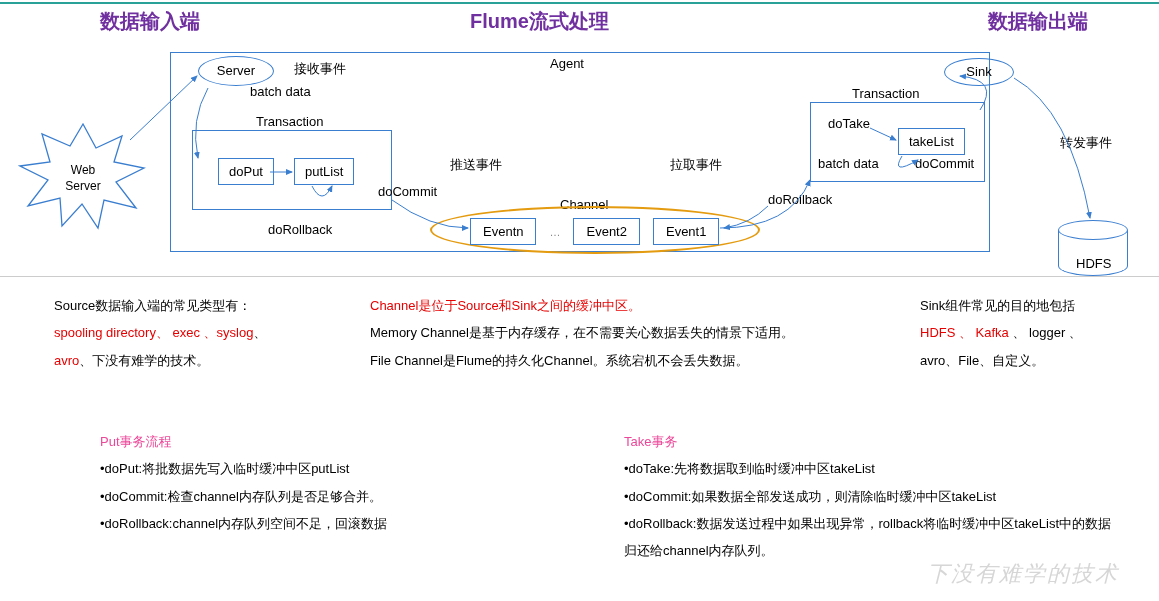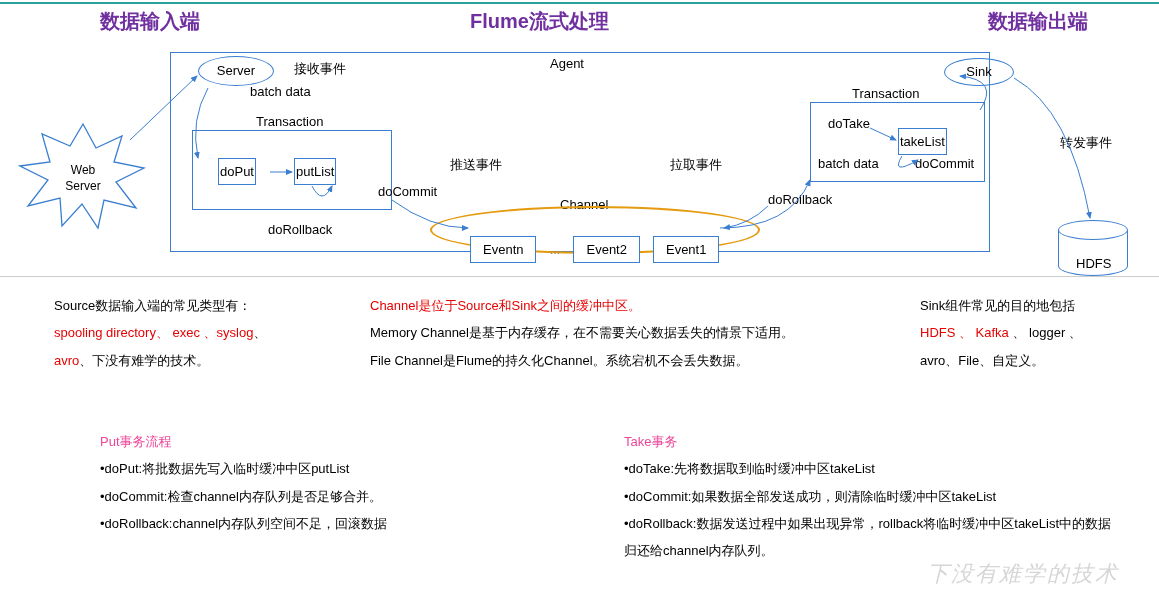--- a/index.html
+++ b/index.html
@@ -16,28 +16,28 @@
     .watermark { position: absolute; bottom: 12px; right: 40px; color: rgba(120,120,120,.3); font-size: 22px; font-style: italic; letter-spacing: 2px;}
     .header-title { position: absolute; font-weight: bold; font-size: 20px; color: #7030a0; }
     .hleft { top: 8px; left: 100px; }
     .hcenter { top: 8px; left: 470px; }
     .hright { top: 8px; left: 988px; }
     .agent-frame { position: absolute; top: 52px; left: 170px; width: 820px; height: 200px; border: 1px solid #3a7ed0; }
     .ellipse { position: absolute; border: 1.5px solid #3a7ed0; border-radius: 50%; text-align: center; }
     .source-ellipse { top: 56px; left: 198px; width: 76px; height: 30px; line-height: 28px; }
     .sink-ellipse { top: 58px; left: 944px; width: 70px; height: 28px; line-height: 26px; }
     .channel-ellipse { position: absolute; top: 206px; left: 430px; width: 330px; height: 48px; border: 2px solid #e49b0f; border-radius: 50%; }
-    .event-row { position: absolute; top: 218px; left: 470px; display: flex; gap: 13px; align-items: center; margin-top: 18px; }
+    .event-row { position: absolute; top: 218px; left: 470px; display: flex; gap: 13px; align-items: center; }
     .event-box { border: 1px solid #3a7ed0; padding: 5px 12px; background: #fff; z-index: 2;}
     .dots { font-size: 11px; color: #888; }
     .channel-label { position: absolute; top: 197px; left: 560px; }
     .trans-box { position: absolute; border: 1px solid #3a7ed0; }
     .trans-left { top: 130px; left: 192px; width: 200px; height: 80px; }
     .trans-right { top: 102px; left: 810px; width: 175px; height: 80px; }
-    .inner-box { position: absolute; border: 1px solid #3a7ed0; padding: 5px 1px; background: #fff; font-size: 13px;}
+    .inner-box { position: absolute; border: 1px solid #3a7ed0; padding: 5px 10px; background: #fff; font-size: 13px;}
     .lbl { position: absolute; font-size: 13px; }
     
     .starburst {
       position: absolute; top: 152px; left: 38px; width: 90px; height: 54px; text-align: center; line-height: 16px; padding-top: 10px; font-size: 12px;
     }
     .star-svg { position: absolute; top: 120px; left: 18px; width: 130px; height: 110px; }
     
     .cylinder { position: absolute; top: 220px; left: 1058px; width: 70px; height: 56px; }
     .cyl-top { width: 70px; height: 20px; border: 1.5px solid #3a7ed0; border-radius: 50%; position: absolute; top: 0; background: #fff; z-index:2;}
     .cyl-body { width: 70px; height: 46px; border-left: 1.5px solid #3a7ed0; border-right: 1.5px solid #3a7ed0; border-bottom: 1.5px solid #3a7ed0; border-radius: 0 0 35px 35px / 0 0 10px 10px; position: absolute; top: 10px; }

